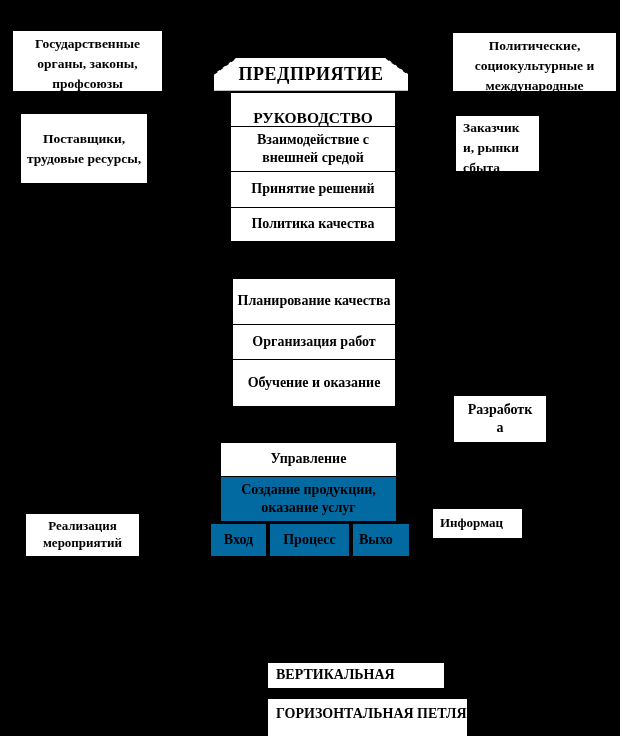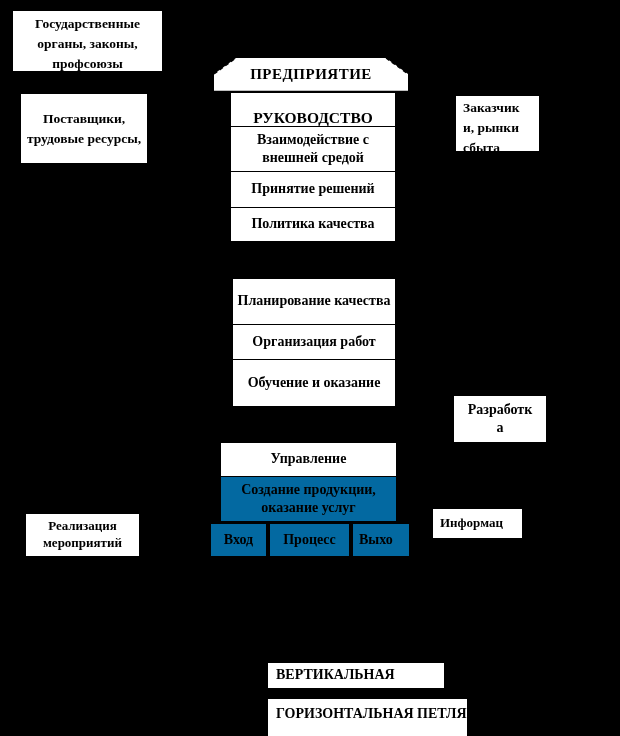--- a/index.html
+++ b/index.html
@@ -24,38 +24,39 @@
     text-align: center;
     overflow: hidden;
     line-height: 1.3;
   }
   .gray { background: #0369a1; }
   .noborder { border: none; }
   .left { justify-content: flex-start; text-align: left; }
   .top { align-items: flex-start; }
   .pre { white-space: pre-line; }
   .f13  { font-size: 13px; }
-  .f13h { font-size: 13.5px; line-height: 20px; }
+  .f13h { font-size: 13.5px; line-height: 20px; margin-top: 20px; }
   .f14  { font-size: 14px; }
   .f15  { font-size: 13px; margin-top: 43px; }
   .f16  { font-size: 15.5px; }
   .banner-svg { position: absolute; left: 214px; top: 58px; }
   .banner-text {
     position: absolute; left: 214px; top: 58px; width: 194px; height: 33px;
     display: flex; align-items: center; justify-content: center;
-    font-size: 15px; letter-spacing: 0.5px;
+    font-size: 18px; letter-spacing: 0.5px;
   }
 </style>
 </head>
 <body>
 
 <div class="canvas">
 
   <div class="box f13h top" style="left:12px; top:10px; width:151px; height:62px; padding-top:3px;">Государственные органы, законы, профсоюзы</div>
 
+  <div class="box f13h top" style="left:452px; top:12px; width:165px; height:60px; padding-top:3px;">Политические, социокультурные и международные</div>
 
   <div class="box f13h" style="left:20px; top:93px; width:128px; height:71px;">Поставщики, трудовые ресурсы,</div>
 
   <div class="box f13h top left pre" style="left:455px; top:95px; width:85px; height:57px; padding:2px 0 0 7px;">Заказчик
 и, рынки
 сбыта</div>
 
   <svg class="banner-svg" width="194" height="35" viewBox="0 0 194 35">
     <polygon points="22,0 172,0 194,16 194,33 0,33 0,16" fill="#ffffff"></polygon>
     <line x1="0" y1="16" x2="22" y2="0" stroke="#000000" stroke-width="1.3" stroke-dasharray="4 3"></line>

